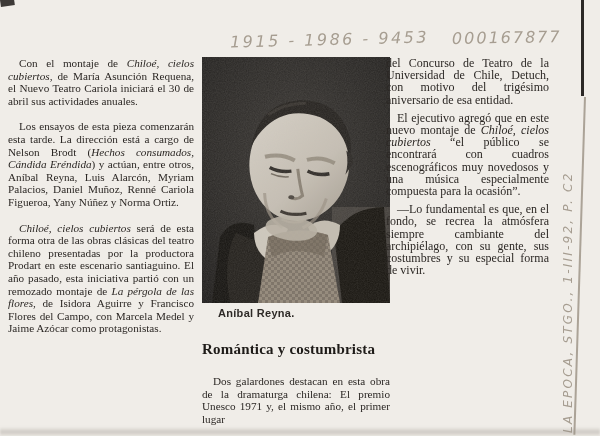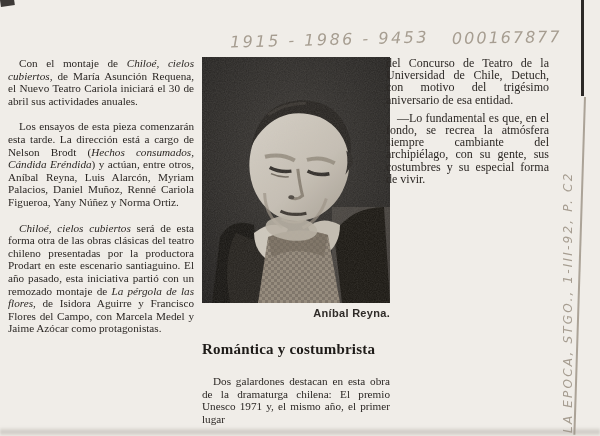--- a/index.html
+++ b/index.html
@@ -45,22 +45,22 @@
   .col-left{ left:8px;  width:186px; font-size:11.2px; line-height:12.6px; }
   .col-mid{  left:202px; width:188px; font-size:11.2px; line-height:12.6px; }
   .col-right{ left:386px; width:163px; font-size:12px; line-height:12.2px; }
   .para{ margin:0 0 13px 0; text-indent:11px; }
   .col-right .para{ margin-bottom:6px; }
   .para.noindent{ text-indent:0; }
   .para em{ font-style:italic; }
   
   .photo{ display:block; width:188px; height:246px; }
   .caption{
-    margin:4px 0 0 8px; font-family:"Liberation Sans", sans-serif; font-weight:bold;
-    font-size:11px; color:#2e2a27; letter-spacing:.3px; text-align:right; text-indent:0;
+    margin:4px 0 0 16px; font-family:"Liberation Sans", sans-serif; font-weight:bold;
+    font-size:11px; color:#2e2a27; letter-spacing:.3px; text-align:left; text-indent:0;
   }
   .subhead{
     margin:23px 0 0 0; font-weight:bold; font-size:15px; color:#1e1b18;
     text-align:left; text-indent:0; letter-spacing:.2px;
   }
   .mid-para{ margin-top:20px; }
 </style>
 </head>
 <body>
 
@@ -146,17 +146,18 @@
     </svg>
     <p class="caption">Aníbal Reyna.</p>
     <h2 class="subhead">Romántica y costumbrista</h2>
     <div class="mid-para">
         <p class="para"><span>Dos galardones destacan en esta obra de la dramaturga chilena: El premio Unesco 1971 y, el mismo año, el primer lugar</span></p>
       </div>
   </div>
 
   <div class="col col-right">
       <p class="para noindent"><span>del Concurso de Teatro de la Universidad de Chile, Detuch, con motivo del trigésimo aniversario de esa entidad.</span></p>
+      <p class="para"><span>El ejecutivo agregó que en este nuevo montaje de </span><em>Chiloé, cielos cubiertos</em><span> “el público se encontrará con cuadros escenográficos muy novedosos y una música especialmente compuesta para la ocasión”.</span></p>
       <p class="para"><span>—Lo fundamental es que, en el fondo, se recrea la atmósfera siempre cambiante del archipiélago, con su gente, sus costumbres y su especial forma de vivir.</span></p>
     </div>
 
   <div class="bottom-smudge"></div>
 </div>
 
 </body></html>

